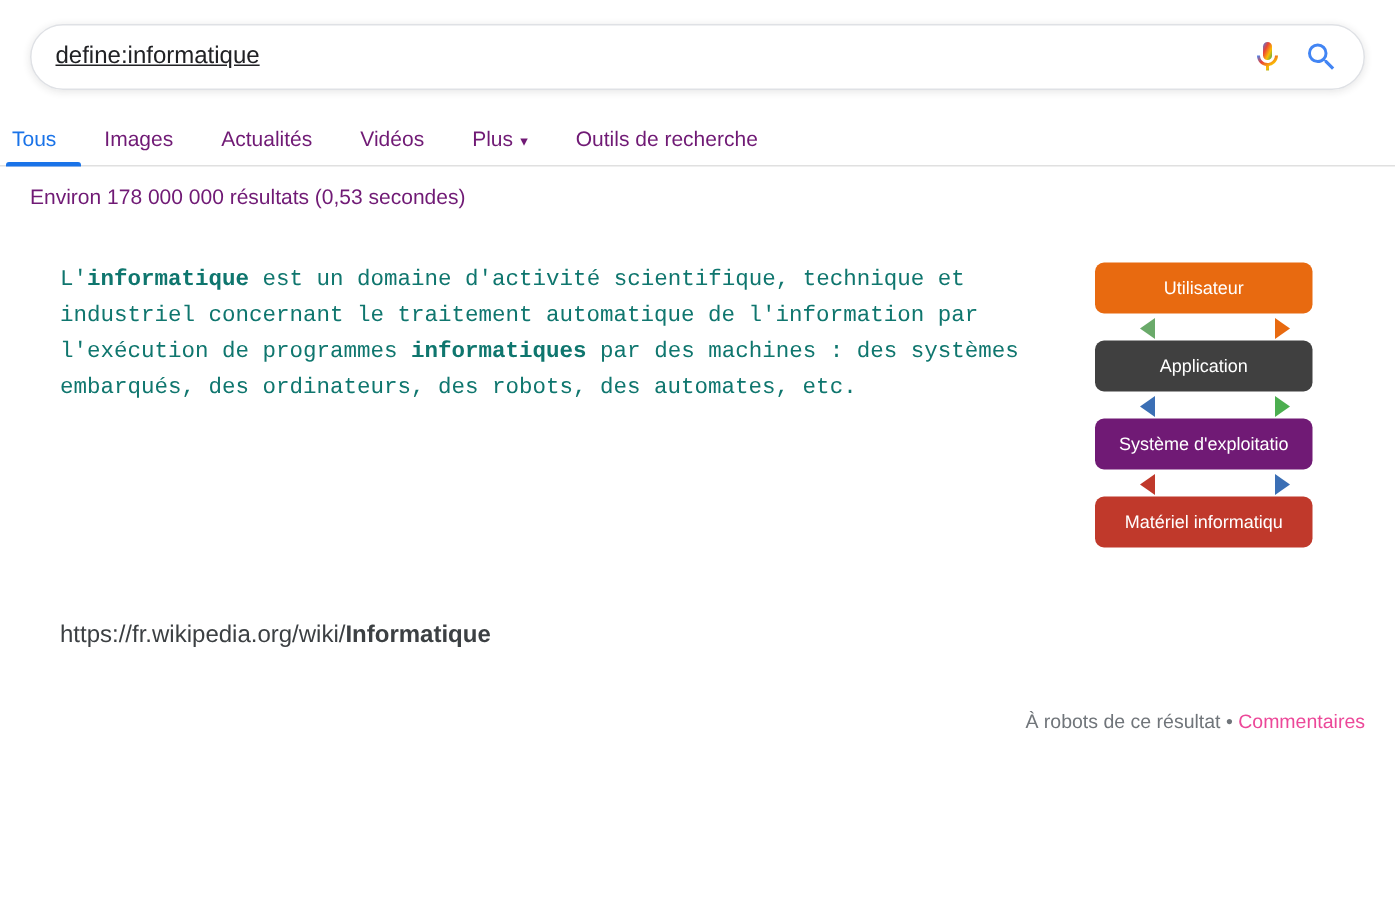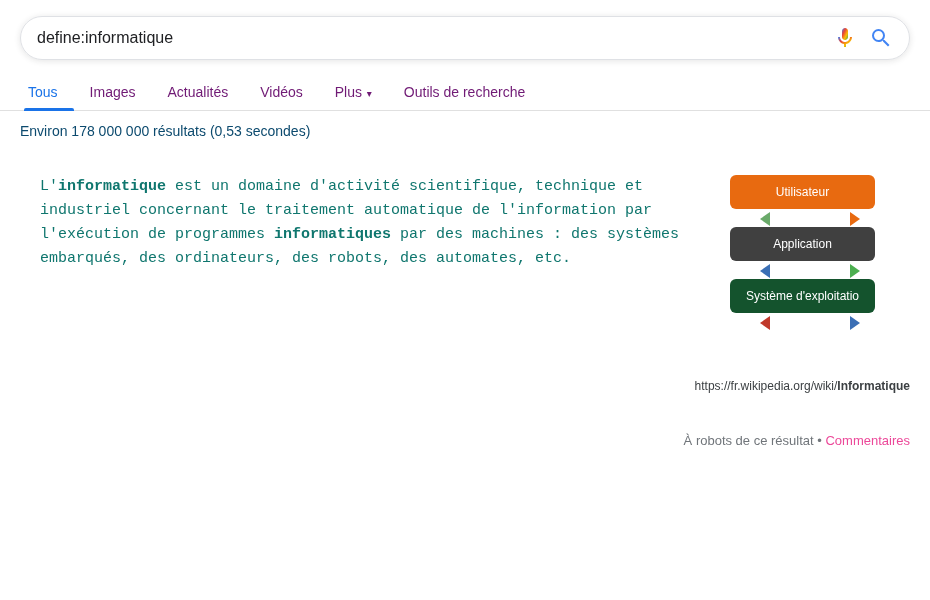--- a/index.html
+++ b/index.html
@@ -20,20 +20,21 @@
     }
     .search-bar {
       flex: 1;
       display: flex;
       align-items: center;
       border: 1px solid #dfe1e5;
       border-radius: 24px;
       padding: 8px 16px;
       height: 44px;
       box-shadow: 0 1px 6px rgba(32,33,36,0.12);
+      text-decoration: underline;
     }
     .search-input-text {
       flex: 1;
       font-size: 16px;
       color: #202124;
       border: none;
       outline: none;
     }
     .search-icons {
       display: flex;
@@ -52,21 +53,21 @@
     .search-icon-btn {
       width: 24px;
       height: 24px;
       cursor: pointer;
     }
 
     
     .nav-tabs {
       display: flex;
       align-items: center;
-      padding: 8px 20px 0 24px;
+      padding: 8px 20px 0 4px;
       gap: 0;
       border-bottom: 1px solid #e0e0e0;
       margin-top: 6px;
     }
     .nav-tab {
       padding: 10px 16px;
       font-size: 14px;
       color: #701a75;
       cursor: pointer;
       white-space: nowrap;
@@ -92,21 +93,21 @@
     }
     .dropdown-arrow {
       font-size: 10px;
       margin-left: 2px;
     }
 
     
     .results-info {
       padding: 12px 20px;
       font-size: 14px;
-      color: #0c4a6e;
+      color: #701a75;
     }
 
     
     .definition-card {
       margin: 8px 20px;
       padding: 16px 20px;
       display: flex;
       gap: 24px;
       border-radius: 8px;
     }
@@ -145,24 +146,23 @@
     .wiki-section {
       padding: 20px 20px 8px 40px;
     }
     .wiki-title {
       font-size: 18px;
       color: #1a0dab;
       text-decoration: none;
       cursor: pointer;
     }
     .wiki-url {
-      font-size: 12px;
+      font-size: 16px;
       color: #3c4043;
       margin-top: 4px;
-      text-align: right;
     }
     .wiki-url b {
       font-weight: bold;
     }
 
     
     .footer-note {
       text-align: right;
       padding: 12px 20px;
       font-size: 13px;
@@ -254,29 +254,32 @@
 
     <div class="diagram-box" style="background-color:#404040;">
       <span>Application</span>
     </div>
 
     <div class="arrows-pair">
       <div class="arrow-left" style="border-right-color:#3b6fb5;"></div>
       <div class="arrow-right" style="border-left-color:#4caf50;"></div>
     </div>
 
-    <div class="diagram-box" style="background-color:#14532d;">
+    <div class="diagram-box" style="background-color:#701a75;">
       <span>Système d'exploitatio</span>
     </div>
 
     <div class="arrows-pair">
       <div class="arrow-left" style="border-right-color:#c0392b;"></div>
       <div class="arrow-right" style="border-left-color:#3b6fb5;"></div>
     </div>
 
+    <div class="diagram-box" style="background-color:#c0392b;">
+      <span>Matériel informatiqu</span>
+    </div>
   </div>
 </div>
 
 <div class="wiki-section">
   <div class="wiki-url">
     <span>https://fr.wikipedia.org/wiki/</span><b>Informatique</b>
   </div>
 </div>
 
 <div class="footer-note">

